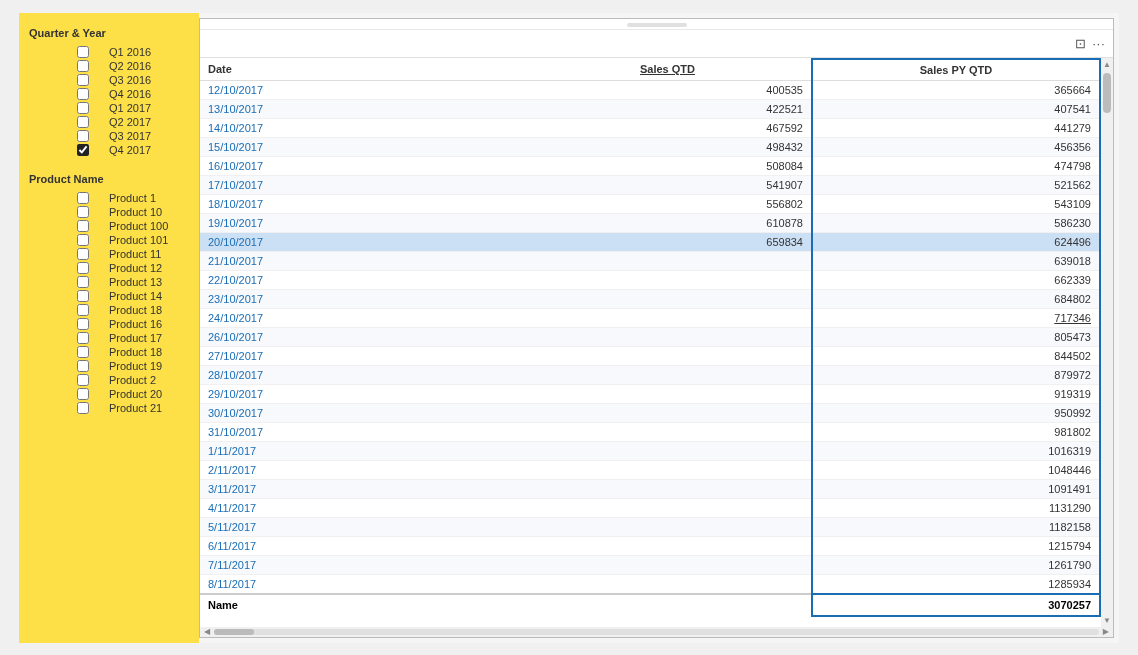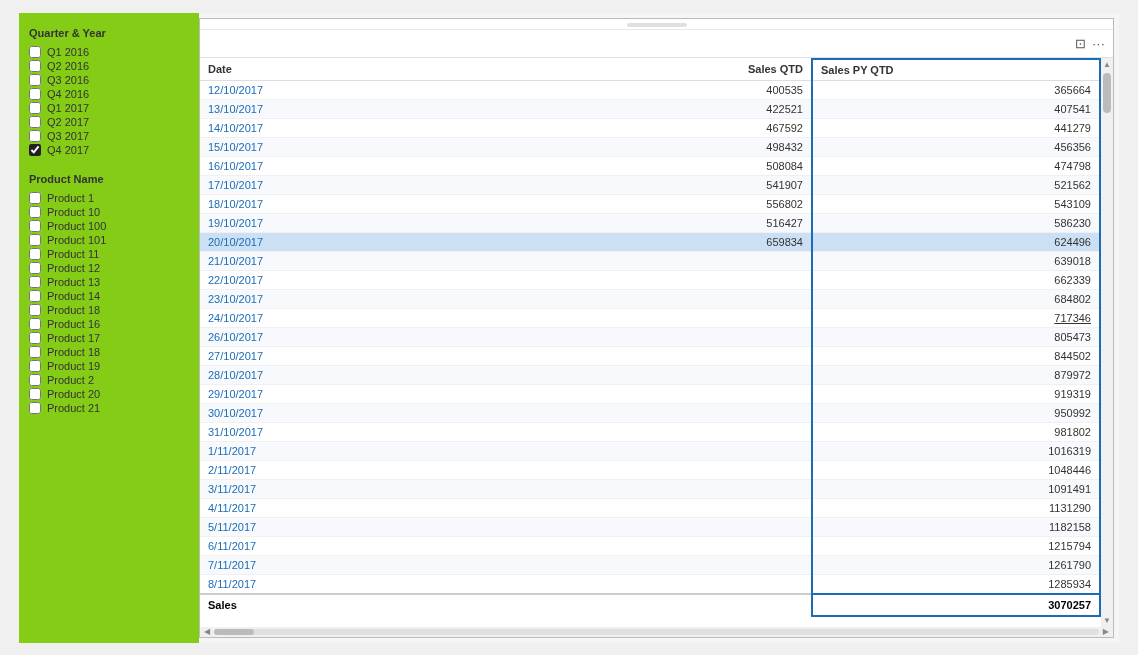--- a/index.html
+++ b/index.html
@@ -19,36 +19,37 @@
       height: 630px;
       background: #f5f5f5;
       display: flex;
       position: relative;
     }
     
     .sidebar {
       width: 180px;
       min-width: 180px;
       padding: 10px 10px;
-      background: #84cc16;
+      background: #fde047;
       overflow-y: auto;
     }
     .filter-section-title {
       font-size: 11px;
       font-weight: 600;
       color: #333;
       margin-bottom: 6px;
       margin-top: 4px;
     }
     .filter-item {
       display: flex;
       align-items: center;
-      gap: 6px;
+      gap: 20px;
       padding: 1px 0;
       cursor: pointer;
+      margin-left: 48px;
     }
     .filter-item input[type="checkbox"] {
       width: 12px;
       height: 12px;
       cursor: pointer;
       accent-color: #333;
     }
     .filter-item.checked-dark input[type="checkbox"] {
       accent-color: #222;
     }
@@ -320,22 +321,22 @@
       <span class="panel-icon">⊡</span>
       <span class="panel-icon">···</span>
     </div>
 
     <div style="display:flex; flex:1; overflow:hidden;">
       <div class="table-scroll-container">
         <table>
           <thead>
             <tr>
               <th style="width:90px;">Date</th>
-              <th style="width:80px; text-align:right;">Sales QTD</th>
-              <th style="width:80px; text-align:left; border-left:2px solid #1a6db5; border-right:2px solid #1a6db5; border-top:2px solid #1a6db5;">Sales PY QTD</th>
+              <th style="width:80px; text-align:center;text-decoration:underline;">Sales QTD</th>
+              <th style="width:80px; text-align:center; border-left:2px solid #1a6db5; border-right:2px solid #1a6db5; border-top:2px solid #1a6db5;">Sales PY QTD</th>
             </tr>
           </thead>
           <tbody id="table-body">
               <tr>
                 <td class="date-col">12/10/2017</td>
                 <td class="num-col">400535</td>
                 <td class="num-col" style="border-left: 2px solid rgb(26, 109, 181); border-right: 2px solid rgb(26, 109, 181);">365664</td>
               </tr>
               <tr>
                 <td class="date-col">13/10/2017</td>
@@ -362,21 +363,21 @@
                 <td class="num-col">541907</td>
                 <td class="num-col" style="border-left: 2px solid rgb(26, 109, 181); border-right: 2px solid rgb(26, 109, 181); margin-top: 45px;">521562</td>
               </tr>
               <tr>
                 <td class="date-col">18/10/2017</td>
                 <td class="num-col">556802</td>
                 <td class="num-col" style="border-left: 2px solid rgb(26, 109, 181); border-right: 2px solid rgb(26, 109, 181);">543109</td>
               </tr>
               <tr>
                 <td class="date-col">19/10/2017</td>
-                <td class="num-col">516427</td>
+                <td class="num-col">610878</td>
                 <td class="num-col" style="border-left: 2px solid rgb(26, 109, 181); border-right: 2px solid rgb(26, 109, 181);">586230</td>
               </tr>
               <tr class="highlighted">
                 <td class="date-col">20/10/2017</td>
                 <td class="num-col">659834</td>
                 <td class="num-col" style="border-left: 2px solid rgb(26, 109, 181); border-right: 2px solid rgb(26, 109, 181);">624496</td>
               </tr>
               <tr>
                 <td class="date-col">21/10/2017</td>
                 <td class="num-col"></td>
@@ -463,21 +464,21 @@
                 <td class="num-col" style="border-left: 2px solid rgb(26, 109, 181); border-right: 2px solid rgb(26, 109, 181);">1261790</td>
               </tr>
               <tr>
                 <td class="date-col">8/11/2017</td>
                 <td class="num-col"></td>
                 <td class="num-col" style="border-left: 2px solid rgb(26, 109, 181); border-right: 2px solid rgb(26, 109, 181);">1285934</td>
               </tr>
             </tbody>
           <tfoot id="table-foot">
               <tr class="total-row">
-                <td>Sales</td>
+                <td>Name</td>
                 <td class="num-col"></td>
                 <td class="num-col py-qtd-box" style="border: 2px solid rgb(26, 109, 181);">3070257</td>
               </tr>
             </tfoot>
         </table>
       </div>
 
       <div class="right-scrollbar">
         <span class="scroll-arrow">▲</span>
         <div class="scroll-thumb"></div>

